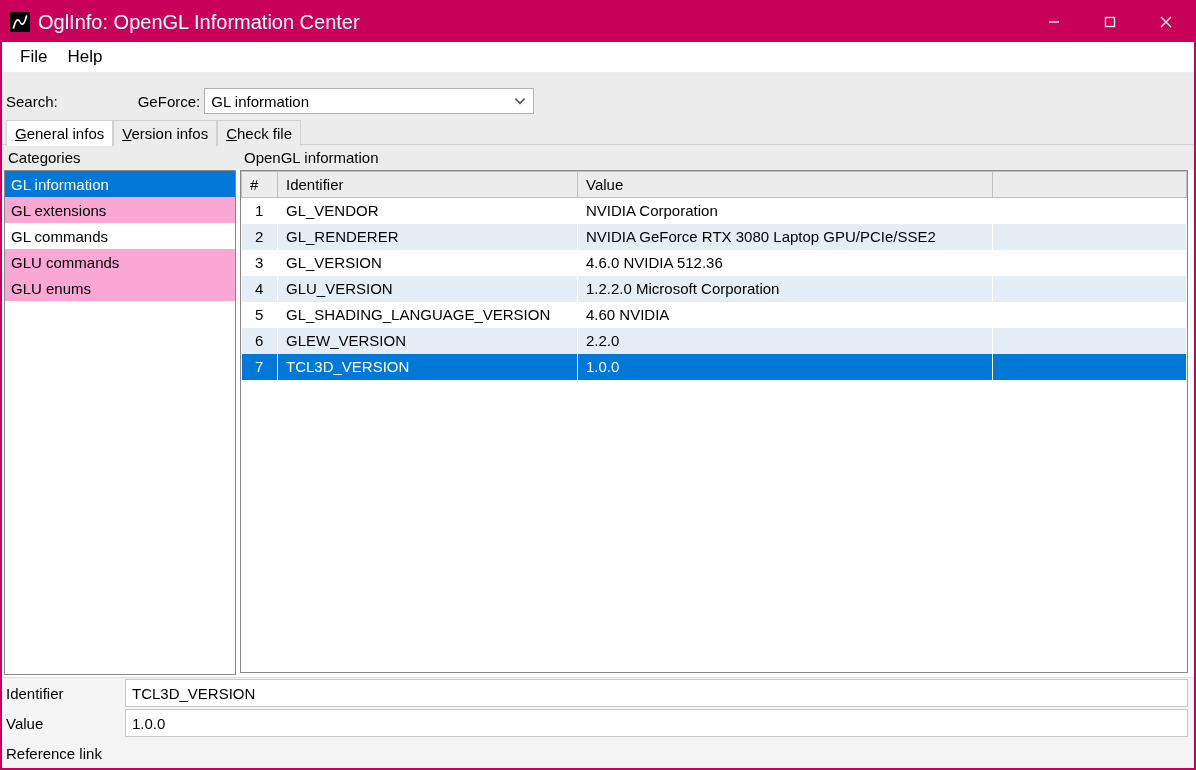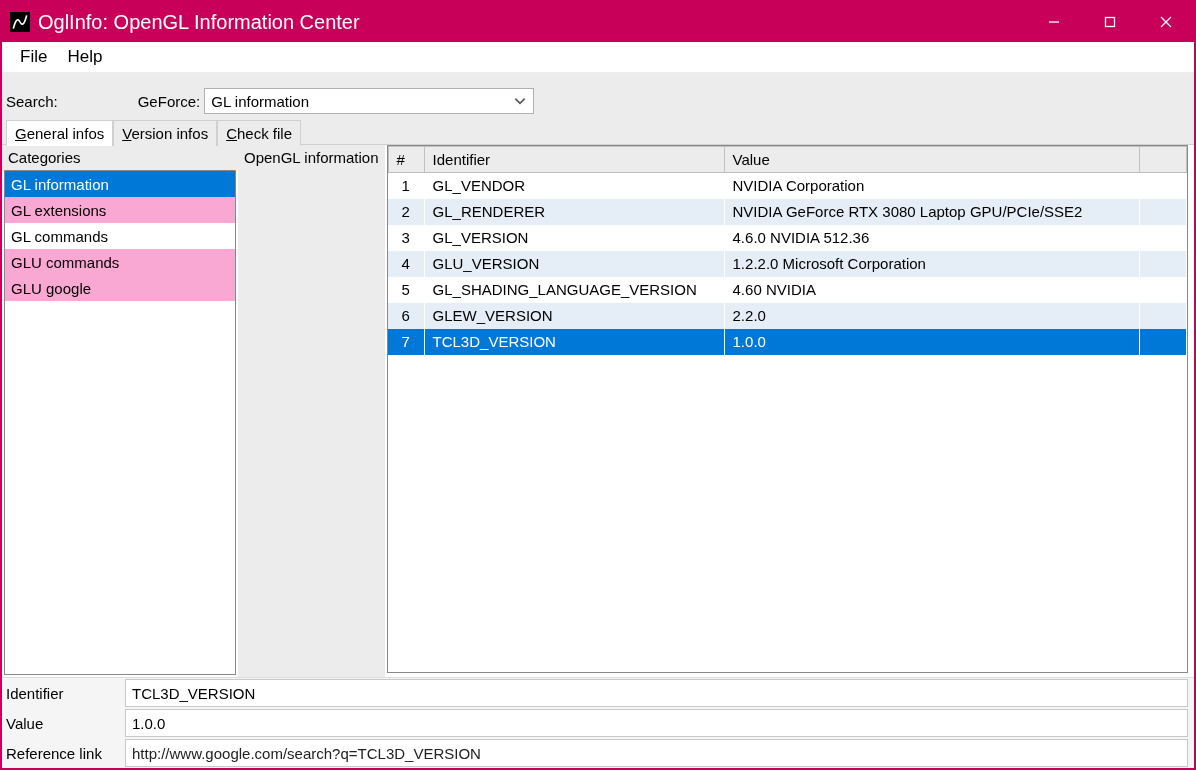--- a/index.html
+++ b/index.html
@@ -157,21 +157,21 @@
     padding: 0 6px;
     display: flex;
     align-items: center;
   }
   .side-item.alt { background: #f9a8d4; }
   .side-item.selected { background: #0078d7; color: #fff; }
 
   .main-pane {
     flex: 1;
     display: flex;
-    flex-direction: row;
+    flex-direction: column;
     overflow: hidden;
   }
   .main-header {
     padding: 4px 6px;
     background: #ececec;
   }
   .table-wrap {
     border: 1px solid #888;
     flex: 1;
     margin: 0 6px 4px 2px;
@@ -293,21 +293,21 @@
 
   <div class="content">
     <div class="sidebar">
       <div class="side-header">Categories</div>
       <div class="side-list">
 
       <div class="side-item selected">GL information</div>
           <div class="side-item alt">GL extensions</div>
           <div class="side-item">GL commands</div>
           <div class="side-item alt">GLU commands</div>
-          <div class="side-item alt">GLU google</div>
+          <div class="side-item alt">GLU enums</div>
         </div>
     </div>
     <div class="main-pane">
       <div class="main-header">OpenGL information</div>
       <div class="table-wrap">
         <table>
           <colgroup>
             <col class="col-num">
             <col class="col-id">
             <col style="width:415px">
@@ -374,17 +374,16 @@
     <div class="detail-row">
       <span class="detail-label">Identifier</span>
       <span class="detail-value">TCL3D_VERSION</span>
     </div>
     <div class="detail-row">
       <span class="detail-label">Value</span>
       <span class="detail-value">1.0.0</span>
     </div>
     <div class="detail-row">
       <span class="detail-label">Reference link</span>
-      <span class="detail-value detail-link">http://www.google.com/search?q=TCL3D_VERSION</span>
     </div>
   </div>
 
 </div>
 
 </body></html>

